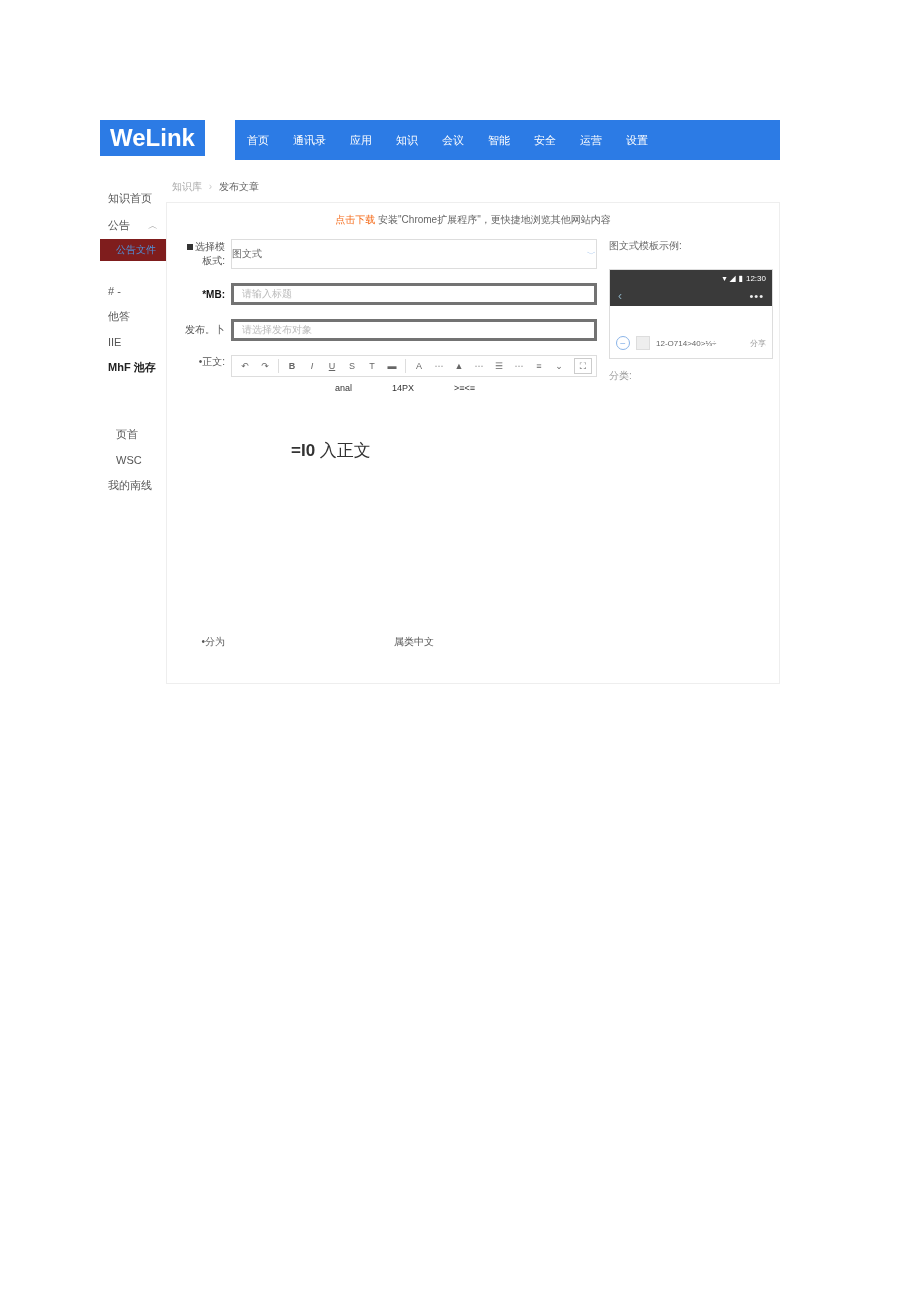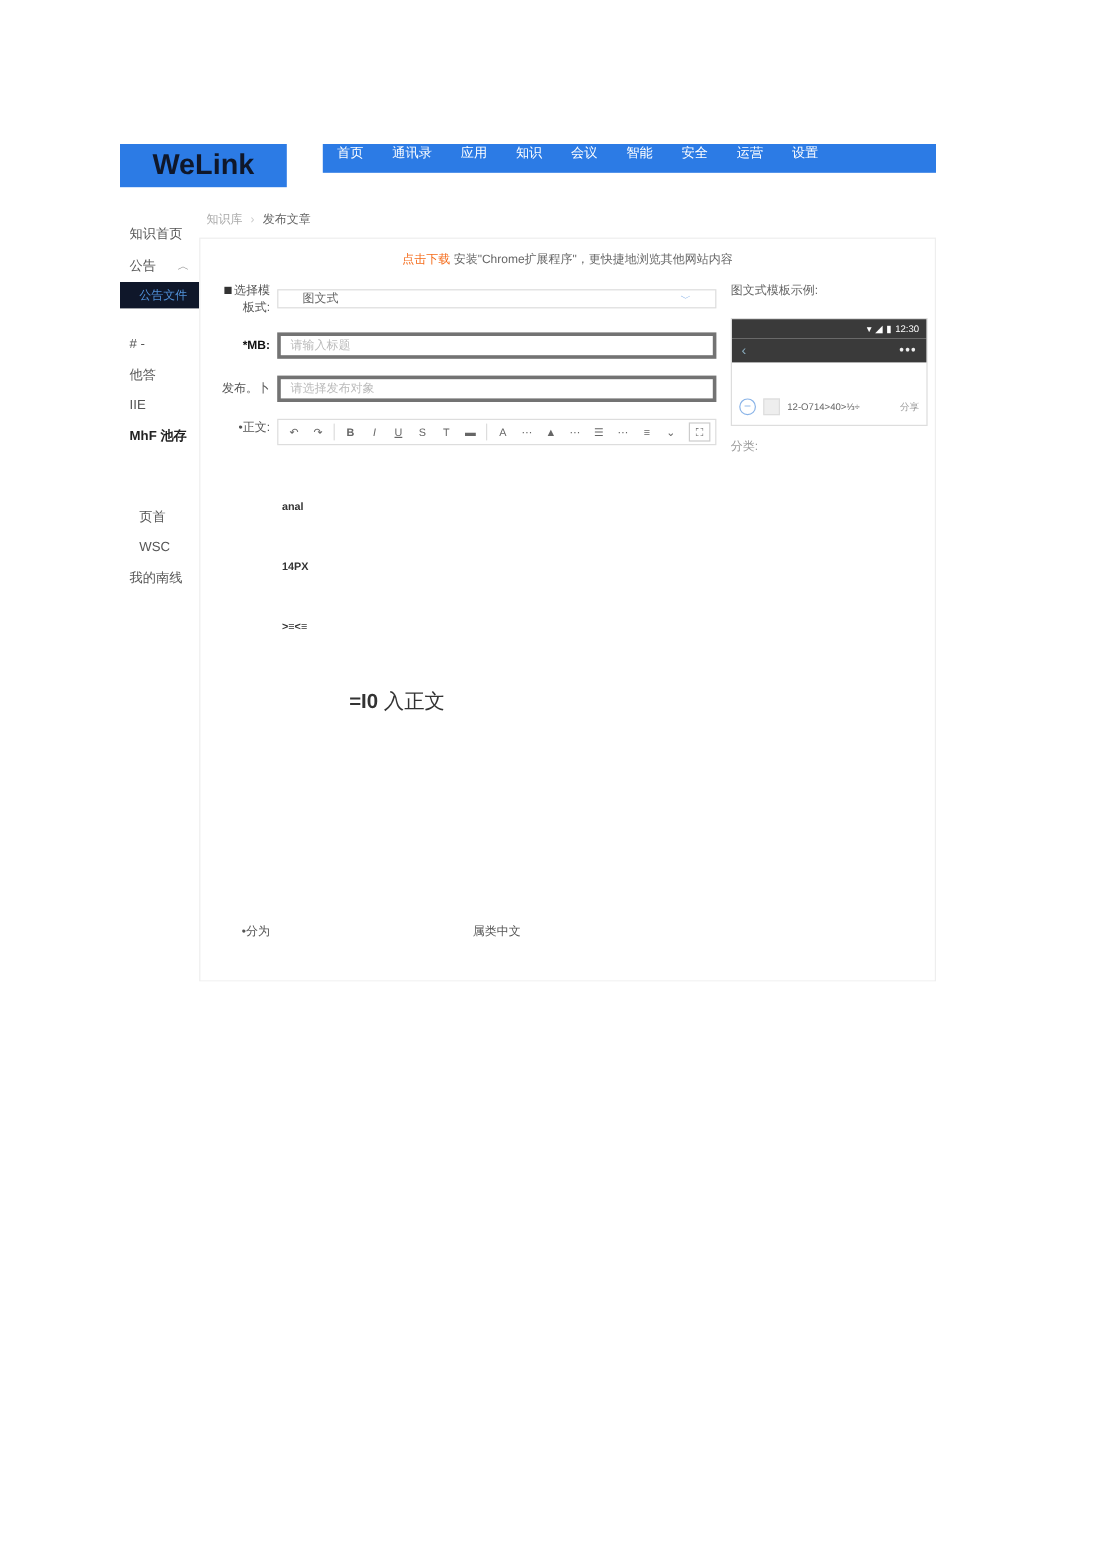--- a/index.html
+++ b/index.html
@@ -1,31 +1,31 @@
 <!DOCTYPE html>
 <html><head>
   <meta charset="utf-8">
   <style>
     * { box-sizing: border-box; margin: 0; padding: 0; }
     body { font-family: "Microsoft YaHei", Arial, sans-serif; font-size: 12px; background: #fff; color: #333; }
     
     .page { width: 920px; margin: 0 auto; padding-top: 120px; }
     
     .logo-row { display: flex; align-items: flex-start; }
-    .logo { background: #2c7be5; color: #0f172a; font-size: 24px; font-weight: bold; padding: 4px 27px; margin-left: 100px; }
-    
-    .topnav { background: #2c7be5; height: 24px; margin-left: 30px; flex: 1; margin-right: 140px; display: flex; padding-left: 12px; gap: 24px; }
+    .logo { background: #2c7be5; color: #ffffff; font-size: 24px; font-weight: bold; padding: 4px 10px; margin-left: 100px; }
+    
+    .topnav { background: #2c7be5; height: 40px; margin-left: 30px; flex: 1; margin-right: 140px; display: flex; align-items: center; padding-left: 12px; gap: 24px; }
     .topnav-item { color: #fff; font-size: 11px; cursor: pointer; }
     
     .layout { display: flex; margin-top: 20px; }
     
     .sidebar { width: 100px; margin-left: 100px; padding-top: 5px; }
     .sidebar-item { padding: 6px 8px; font-size: 11px; color: #555; cursor: pointer; }
     .sidebar-item.expandable { display: flex; justify-content: space-between; align-items: center; }
-    .sidebar-sub { padding: 4px 8px 4px 16px; font-size: 10px; color: #5090d8; background: #0f172a; cursor: pointer; }
+    .sidebar-sub { padding: 4px 8px 4px 16px; font-size: 10px; color: #5090d8; background: #7f1d1d; cursor: pointer; }
     .sidebar-group { margin-top: 18px; }
     .sidebar-bold { font-weight: bold; color: #222; }
     .chevron-up { font-size: 10px; color: #888; }
     
     .main { flex: 1; margin-right: 140px; }
     
     .breadcrumb { font-size: 10px; color: #aaa; padding: 0 0 8px 6px; }
     .breadcrumb .sep { margin: 0 4px; color: #ccc; }
     .breadcrumb .cur { color: #666; }
     
@@ -37,33 +37,33 @@
     
     .form { display: flex; }
     .form-left { flex: 1; padding: 8px 12px 0 12px; }
     .form-right { width: 170px; padding: 8px 6px 0 0; }
     
     .field-row { display: flex; align-items: center; margin-bottom: 14px; }
     .field-label { width: 52px; text-align: right; font-size: 10px; color: #555; padding-right: 6px; }
     .field-label.bold { font-weight: bold; color: #111; }
     .field-label .bullet { display: inline-block; width: 6px; height: 6px; background: #333; margin-right: 2px; vertical-align: middle; }
     
-    .select-box { flex: 1; border: 1px solid #ddd; height: 16px; display: flex; align-items: center; justify-content: space-between; padding: 0 20px; font-size: 10px; color: #666; cursor: pointer; background: #fff; }
+    .select-box { flex: 1; border: 1px solid #ddd; height: 30px; display: flex; align-items: center; justify-content: space-between; padding: 0 0; font-size: 10px; color: #666; cursor: pointer; background: #fff; }
     .select-chev { color: #8ab4e8; font-size: 9px; }
     
     .input-box { flex: 1; border: 3px solid #737373; height: 22px; padding: 0 8px; font-size: 10px; color: #bbb; display: flex; align-items: center; background: #fff; }
     
     .editor-row { display: flex; align-items: flex-start; margin-bottom: 6px; }
     .editor-wrap { flex: 1; }
     .toolbar { border: 1px solid #ddd; height: 22px; display: flex; align-items: center; padding: 0 4px; gap: 2px; background: #fff; }
     .tb-btn { width: 18px; height: 16px; display: flex; align-items: center; justify-content: center; font-size: 9px; color: #666; cursor: pointer; }
     .tb-sep { width: 1px; height: 14px; background: #ddd; margin: 0 2px; }
     .tb-full { border: 1px solid #ccc; margin-left: 4px; }
     
-    .toolbar2 { display: flex; align-items: flex-start; padding: 6px 4px; gap: 40px; font-size: 9px; color: #333; font-weight: bold; flex-direction: column; }
+    .toolbar2 { display: flex; align-items: flex-end; padding: 6px 4px; gap: 40px; font-size: 9px; color: #333; font-weight: normal; }
     .toolbar2 .item { cursor: pointer; }
     
     .editor-body { min-height: 200px; padding: 40px 0 0 60px; font-size: 17px; color: #333; }
     .editor-body .pre { font-weight: bold; }
     
     .counter { text-align: right; font-size: 9px; color: #333; font-weight: bold; padding: 4px 8px 0 0; }
     
     .field-row.bottom { margin-top: 36px; }
     .center-text { flex: 1; text-align: center; font-size: 10px; color: #555; }
     

